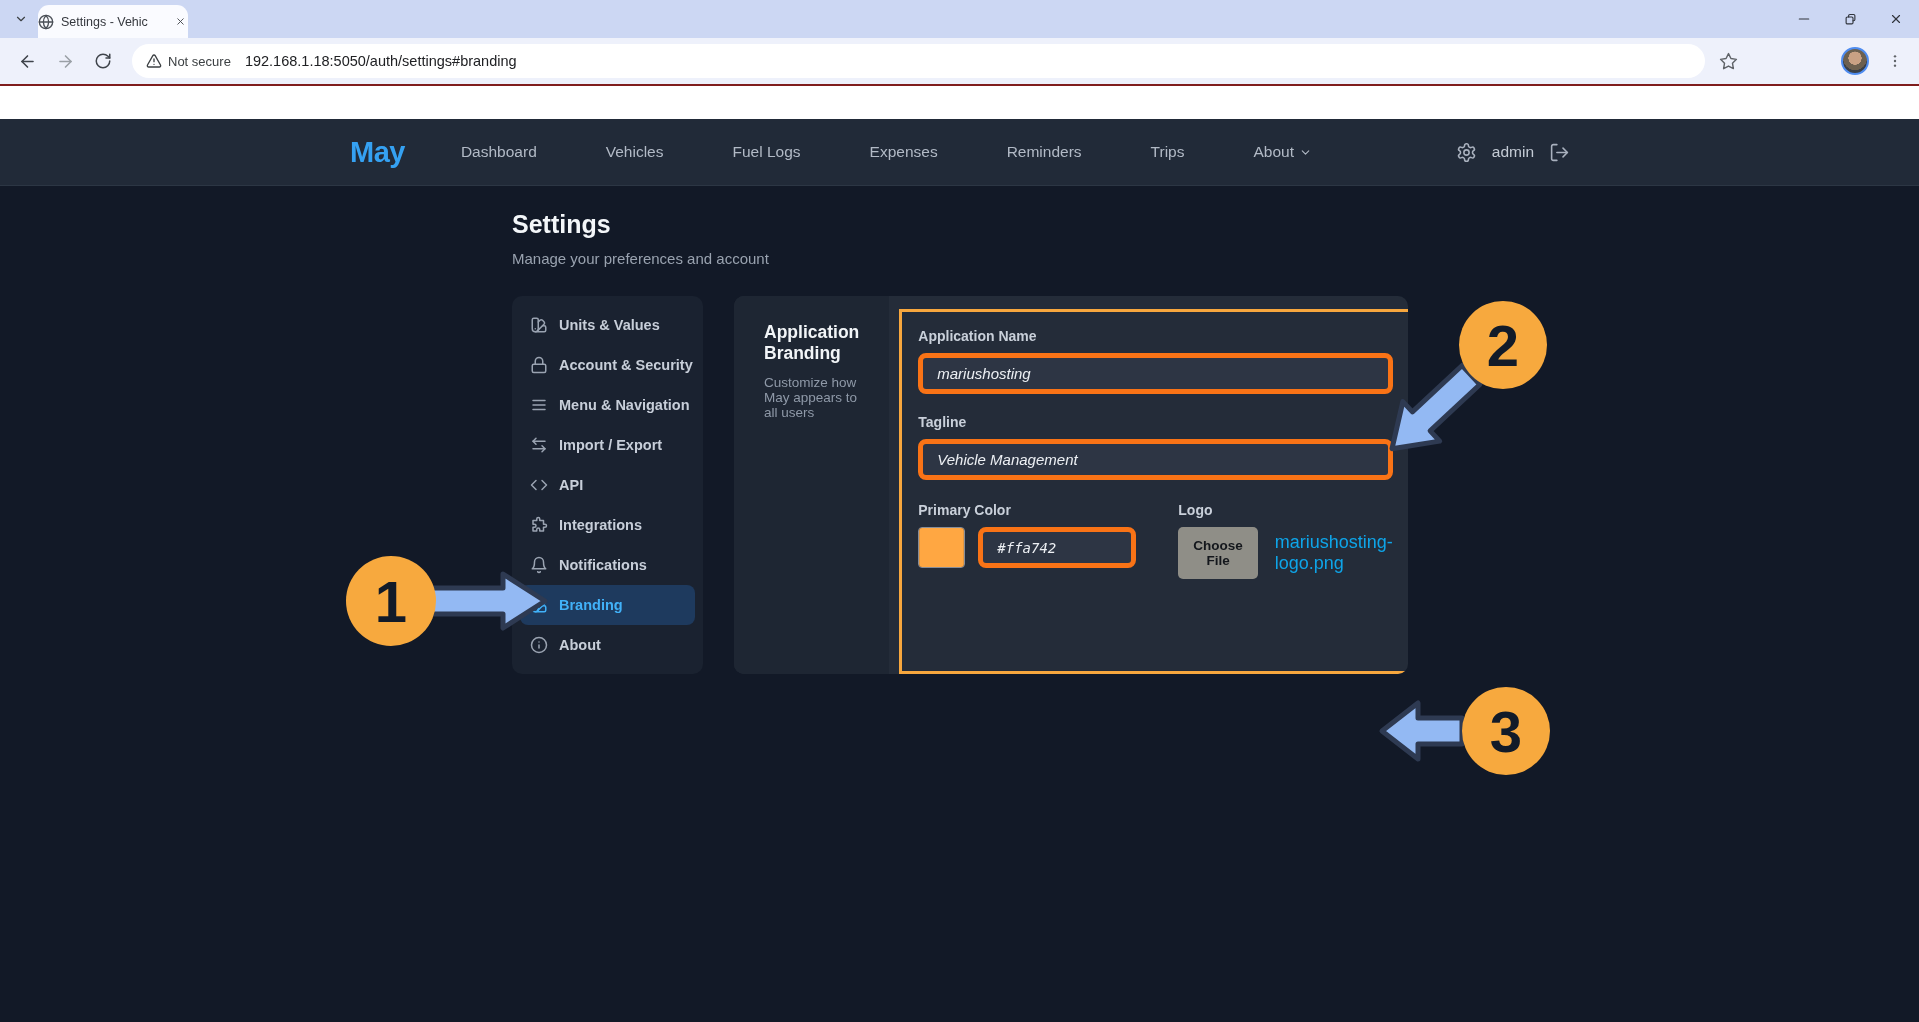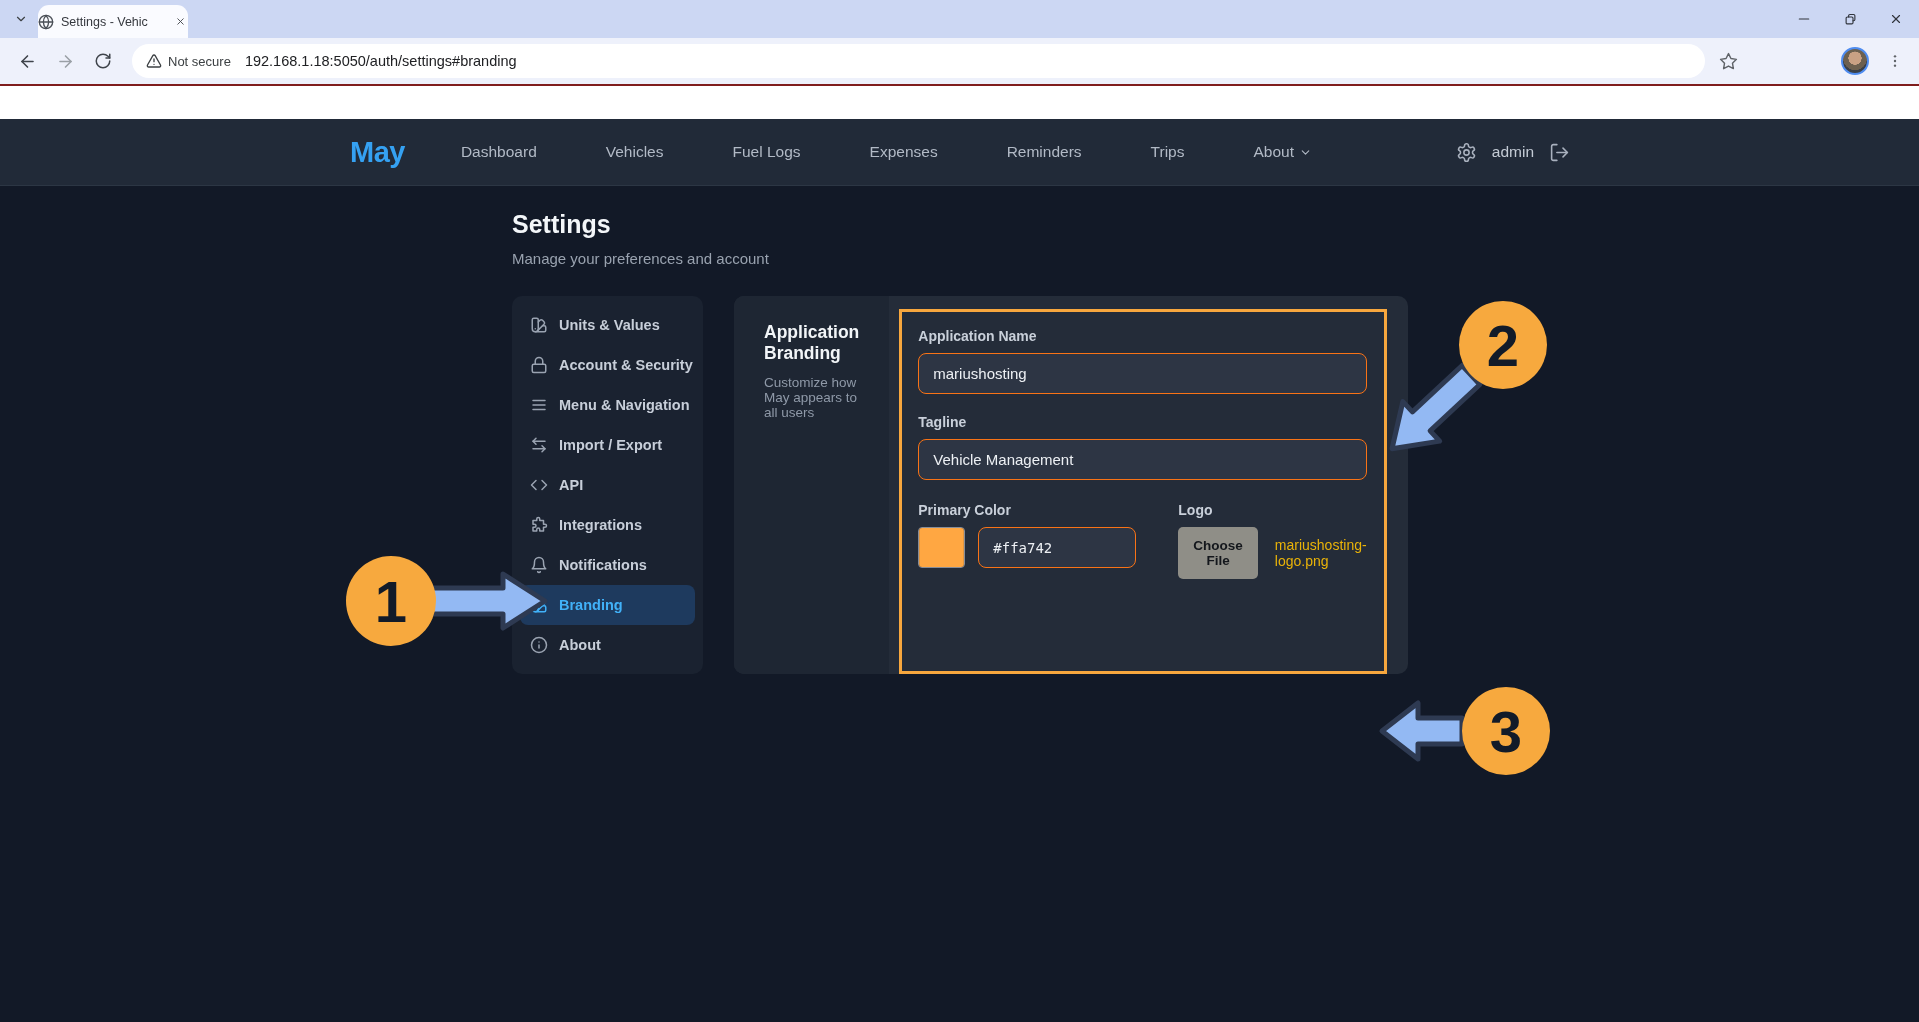--- a/index.html
+++ b/index.html
@@ -56,30 +56,30 @@
   .side-item.active .s-ic { color:#41b1f8; }
 
   
   .card { flex:1; background:#242c39; border-radius:10px; overflow:hidden; display:flex; flex-direction:row; }
   .card-head { background:#1e2633; padding:26px 30px 22px; }
   .card-title { font-size:17.5px; font-weight:700; color:#f2f5f8; }
   .card-sub { margin-top:11px; font-size:13.5px; color:#8f99a8; }
   .card-divider { height:1px; background:#c8cdd5; opacity:.8; }
   .form-zone { margin:13px 22px 0 10px; border:3px solid #f7a73e; padding:16px 17px 22px 16px; }
   .f-label { font-size:14px; font-weight:700; color:#c9d0da; display:block; }
-  .text-input { margin-top:9px; width:100%; height:41px; background:#2d3544; border:1px solid #f97316; border-radius:8px; color:#edf0f4; font-size:15px; padding:0 14px; font-family:"Liberation Sans", sans-serif; outline:none; }
+  .text-input { margin-top:9px; width:100%; height:41px; background:#2d3544; border:5px solid #f97316; border-radius:8px; color:#edf0f4; font-size:15px; padding:0 14px; font-family:"Liberation Sans", sans-serif; outline:none;font-style:italic; }
   .grp { margin-top:20px; }
   .grp:first-child { margin-top:0; }
   .pc-row { margin-top:22px; display:flex; align-items:flex-start; }
   .ctl-row { margin-top:9px; display:flex; align-items:center; }
   .swatch-svg { width:47px; height:41px; border:1px solid #878d98; border-radius:4px; display:block; }
   .hex-input { margin-top:0; margin-left:13px; width:158px; font-family:"DejaVu Sans Mono", monospace; font-size:14px; }
   .logo-col { margin-left:42px; }
   .choose-btn { background:#8f8e87; color:#14171c; font-weight:700; font-size:13.5px; padding:11px 15px; border-radius:5px; border:none; font-family:"Liberation Sans", sans-serif; cursor:pointer; }
-  .filename { margin-left:17px; color:#eab308; font-size:14px; }
+  .filename { margin-left:17px; color:#0ea5e9; font-size:18px; }
   .card-footer { margin-top:6px; border-top:2px solid #e9ebef; background:#3a4351; padding:14px 22px; display:flex; justify-content:flex-end; align-items:center; }
   .save-btn { background:#1f88c6; color:#ffffff; font-weight:700; font-size:14px; padding:10px 16px; border-radius:7px; border:none; font-family:"Liberation Sans", sans-serif; cursor:pointer; }
 
   
   .anno { position:absolute; inset:0; pointer-events:none; z-index:40; }
   .arrow { fill:#93b9f3; stroke:#2e3a52; stroke-width:5; stroke-linejoin:round; }
   .step-circle { fill:#f7a93e; }
   .step-num { fill:#121b29; font-family:"Liberation Sans", sans-serif; font-weight:700; font-size:58px; text-anchor:middle; }
 
   svg.ic { width:100%; height:100%; fill:none; stroke:currentColor; stroke-width:2; stroke-linecap:round; stroke-linejoin:round; }

